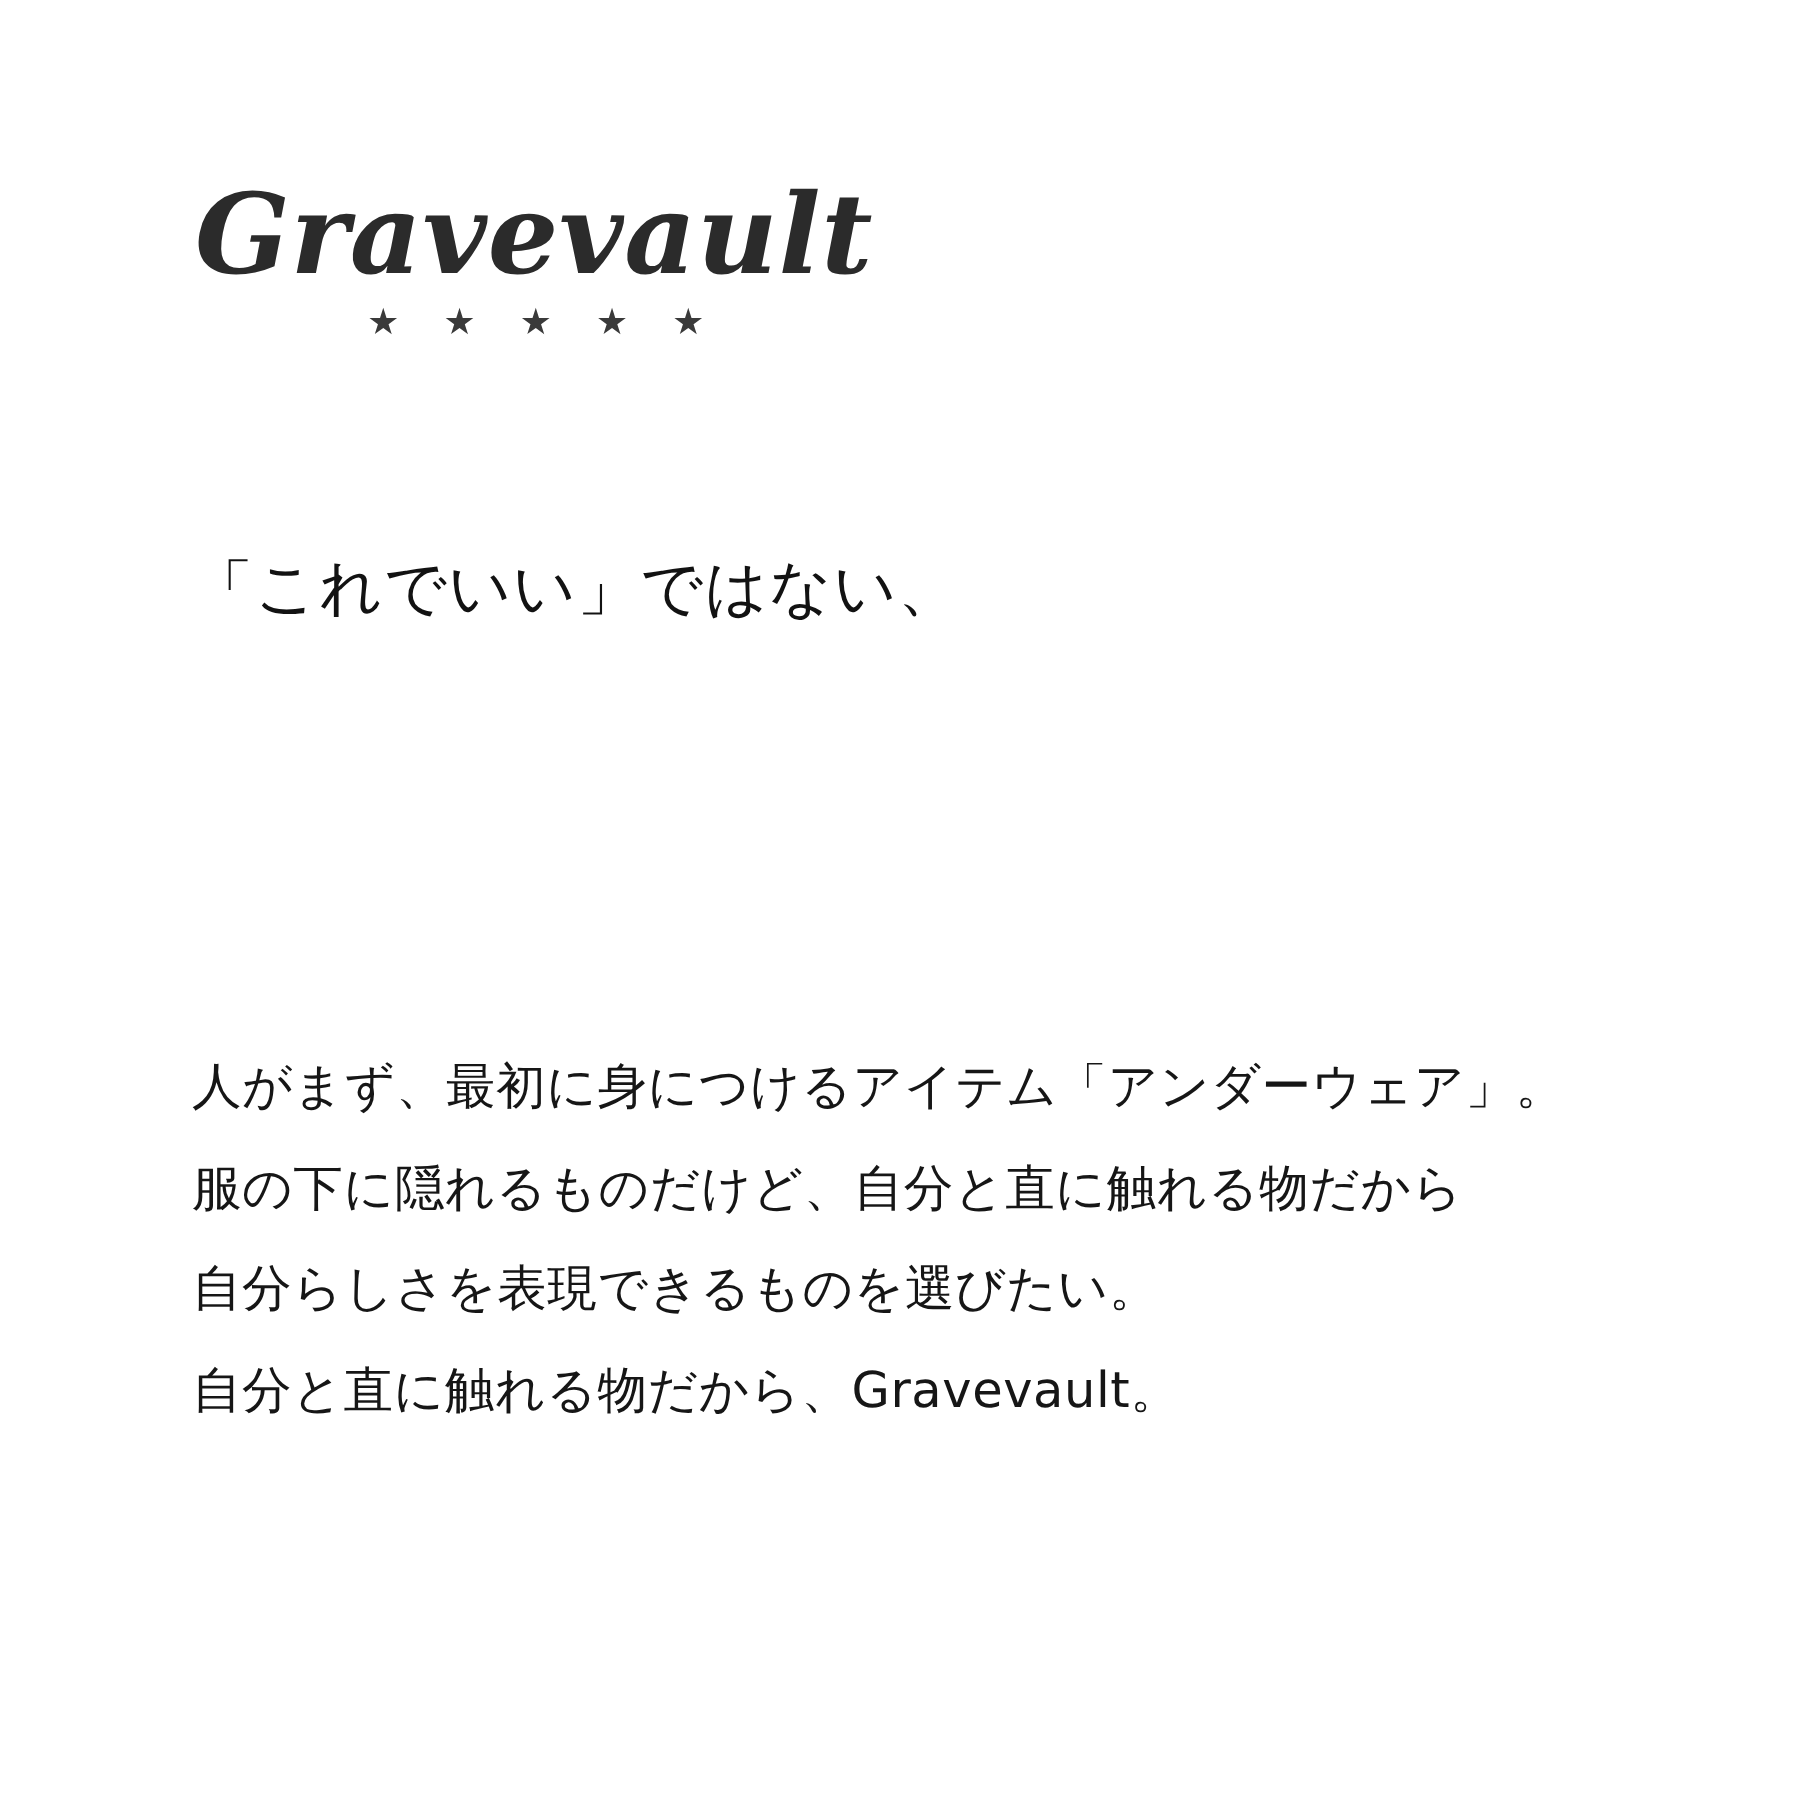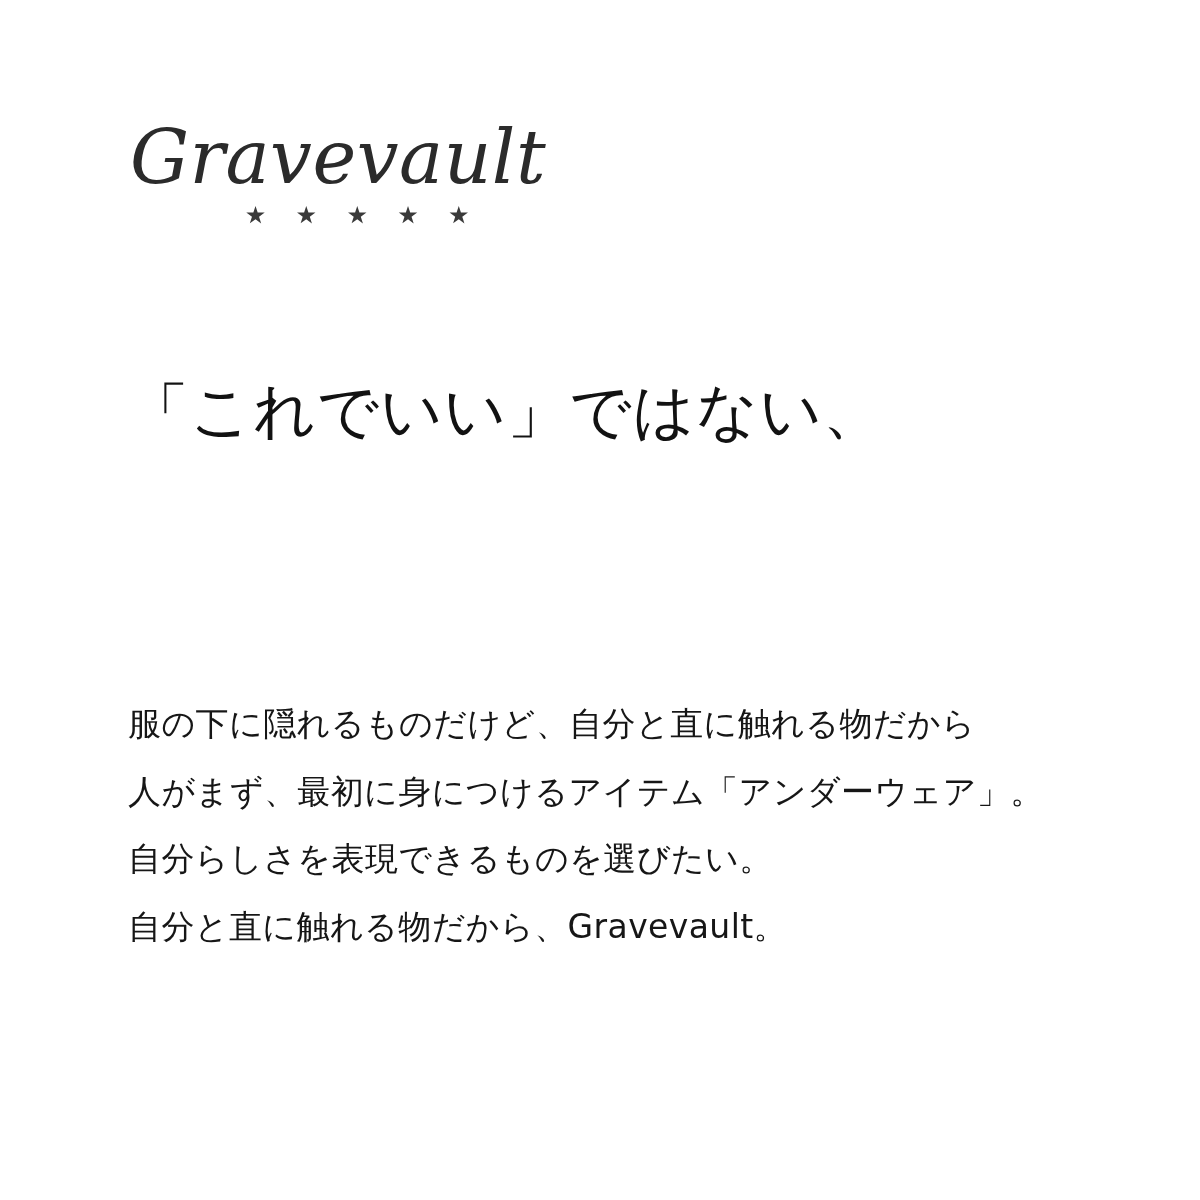--- a/index.html
+++ b/index.html
@@ -27,21 +27,21 @@
   
   .brand {
     position: absolute;
     left: 130px;
     top: 120px;
     width: 560px;
   }
   .brand-wordmark {
     font-family: "DejaVu Serif", "Liberation Serif", serif;
     font-style: italic;
-    font-weight: 400;
+    font-weight: 700;
     font-size: 74px;
     line-height: 1.0;
     letter-spacing: 0.5px;
     color: #2b2b2b;
     white-space: nowrap;
   }
   .brand-stars {
     margin-top: 10px;
     margin-left: 115px;
     font-size: 21px;
@@ -53,21 +53,21 @@
 
   
   .headline {
     position: absolute;
     left: 128px;
     top: 355px;
     width: 1000px;
   }
   .headline-line {
     font-family: "DejaVu Serif", "Liberation Serif", serif;
-    font-size: 61px;
+    font-size: 41px;
     line-height: 1.85;
     letter-spacing: 1px;
     color: #121212;
     white-space: nowrap;
   }
 
   
   .body-copy {
     position: absolute;
     left: 128px;
@@ -91,19 +91,19 @@
   <div class="brand">
     <div class="brand-wordmark">Gravevault</div>
     <div class="brand-stars">★ ★ ★ ★ ★</div>
   </div>
 
   <div class="headline">
     <div class="headline-line">「これでいい」ではない、</div>
   </div>
 
   <div class="body-copy">
+    <div class="body-line">人がまず、最初に身につけるアイテム「アンダーウェア」。</div>
     <div class="body-line">服の下に隠れるものだけど、自分と直に触れる物だから</div>
-    <div class="body-line">人がまず、最初に身につけるアイテム「アンダーウェア」。</div>
     <div class="body-line">自分らしさを表現できるものを選びたい。</div>
     <div class="body-line">自分と直に触れる物だから、Gravevault。</div>
   </div>
 
 </div>
 
 </body></html>

